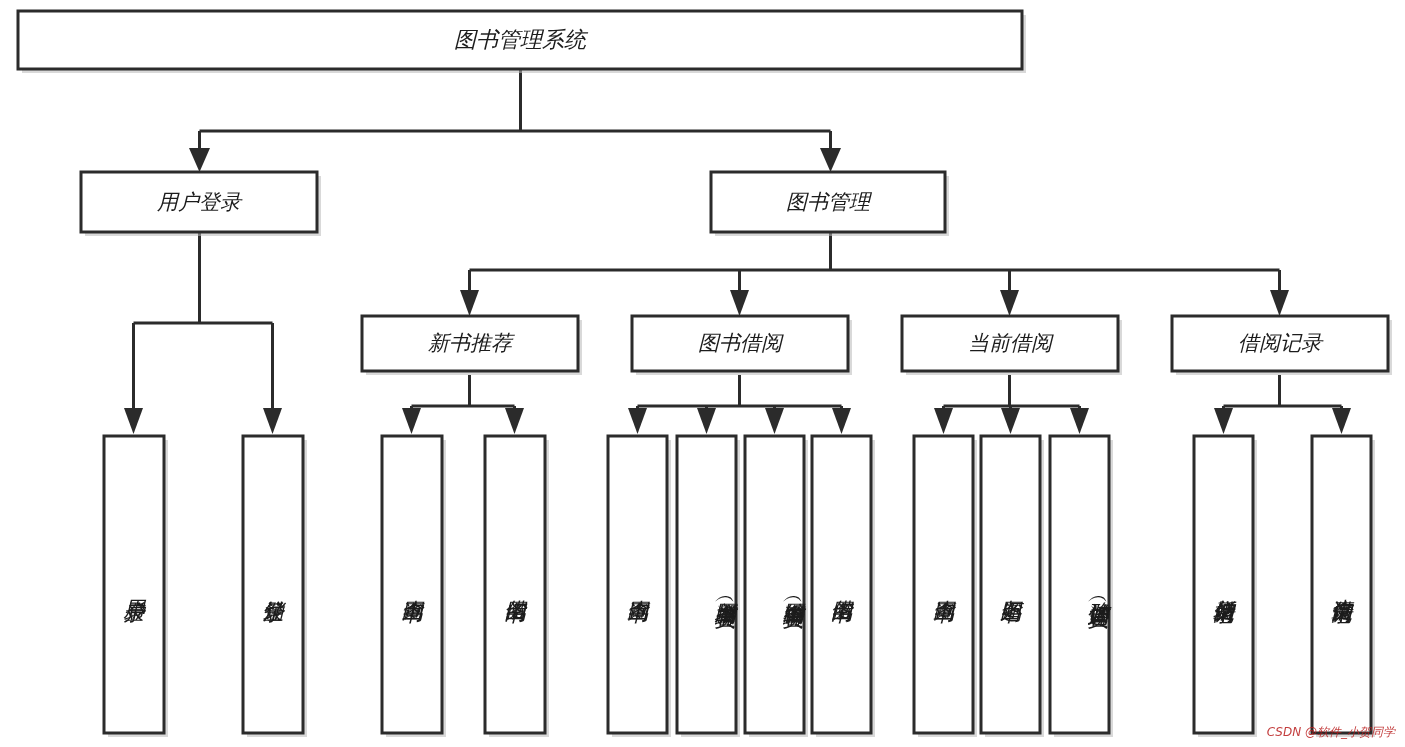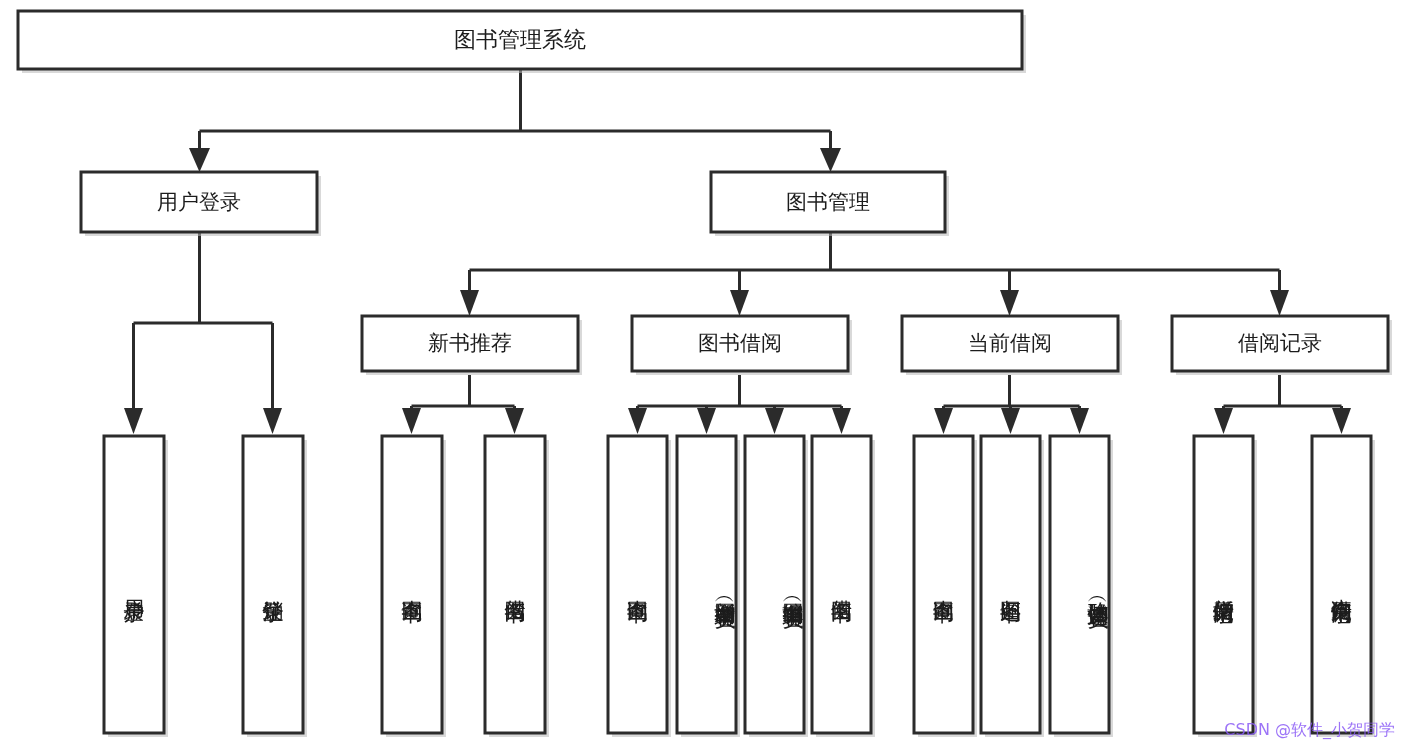--- a/index.html
+++ b/index.html
@@ -11,20 +11,21 @@
     width: 1405px;
     height: 747px;
     font-family: "DejaVu Sans", "Liberation Sans", sans-serif;
     overflow: hidden;
     position: relative;
   }
   #diagram-root {
     position: relative;
     width: 1405px;
     height: 747px;
+    font-style: italic;
   }
   svg.tree-svg {
     position: absolute;
     top: 0;
     left: 0;
     width: 1405px;
     height: 747px;
     display: block;
   }
   .node-box {
@@ -69,22 +70,22 @@
     justify-content: center;
     text-align: center;
     white-space: nowrap;
     pointer-events: none;
   }
   .watermark {
     position: absolute;
     right: 10px;
     bottom: 6px;
     font-family: "DejaVu Sans", "Liberation Sans", sans-serif;
-    font-size: 16px;
-    color: #8b5cf6;
+    font-size: 12px;
+    color: #b91c1c;
     white-space: nowrap;
     opacity: 0.85;
   }
 </style>
 </head>
 <body>
 
 <div id="diagram-root">
 
   <svg class="tree-svg" viewBox="0 0 1405 747" xmlns="http://www.w3.org/2000/svg">

